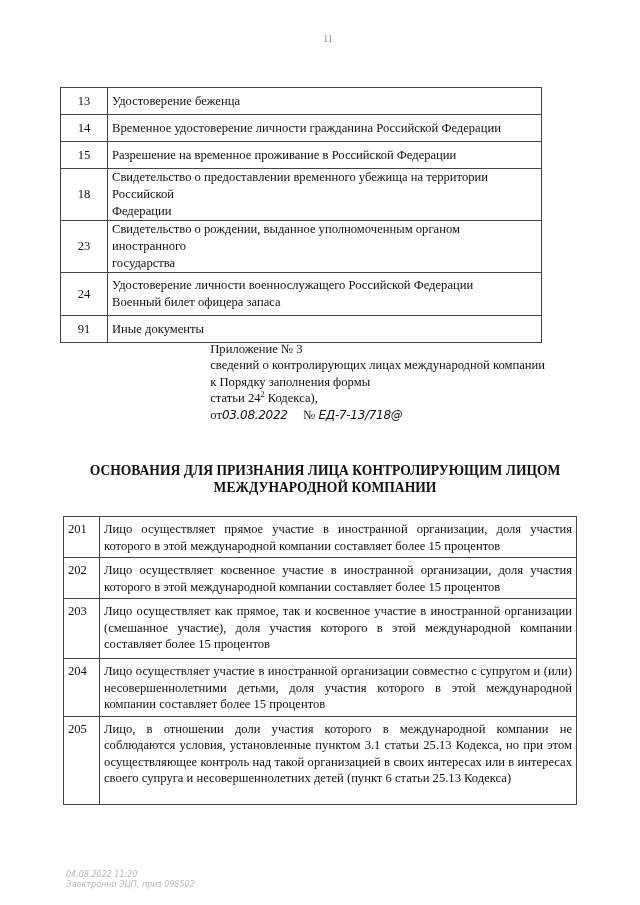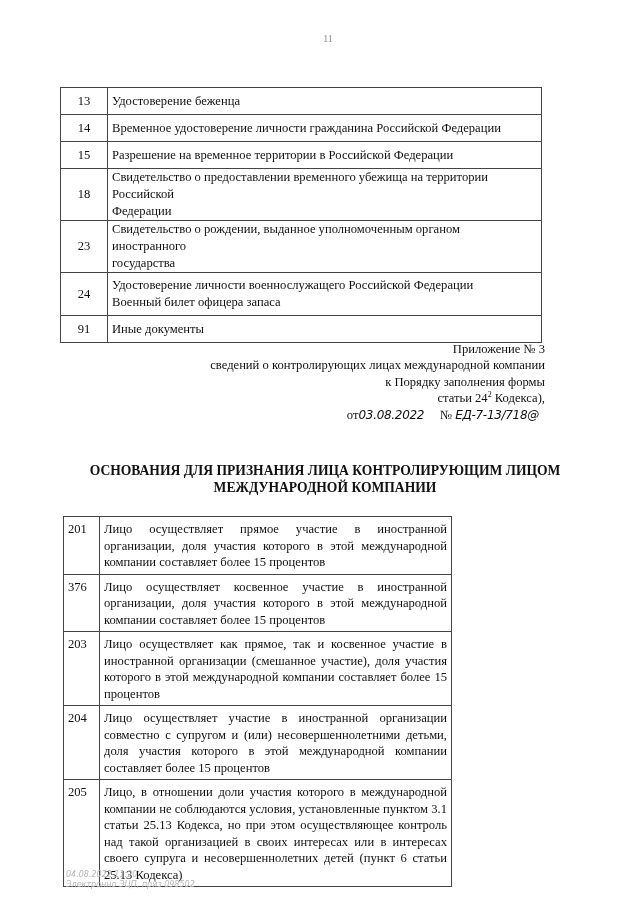--- a/index.html
+++ b/index.html
@@ -8,29 +8,29 @@
   .page-num { position: absolute; top: 33px; left: 8px; width: 640px; text-align: center;
               font-size: 10px; color: #8a8a8a; }
   table { border-collapse: collapse; position: absolute; }
   td { border: 1px solid #444; font-size: 12.6px; line-height: 17px; vertical-align: middle; padding: 0 4px; }
   #t1 { left: 60px; top: 87px; width: 482px; }
   #t1 td.code { width: 18px; text-align: center; padding: 0 14px; }
   #t1 tr.r1 td { height: 26px; }
   #t1 tr.r2 td { height: 39px; }
   #t1 tr.r2c td { height: 42px; }
   #t1 td.line2 div { line-height: 17px; }
-  #t2 { left: 63px; top: 516px; width: 389px; }
+  #t2 { left: 63px; top: 516px; width: 514px; }
   #t2 td { vertical-align: top; padding-top: 4px; padding-bottom: 3px; font-size: 12.6px; line-height: 16.5px; }
   #t2 td.code { width: 27px; padding-left: 4px; }
   #t2 td.desc { text-align: justify; padding-right: 4px; }
   #t2 tr.h2 td { height: 33px; }
   #t2 tr.h3 td { height: 52px; }
   #t2 tr.h3b td { height: 44px; }
   #t2 tr.h5 td { height: 80px; }
-  .appendix { position: absolute; right: 95px; top: 341px; text-align: right; font-size: 12.6px; line-height: 16.4px; }
+  .appendix { position: absolute; right: 95px; top: 341px; text-align: left; font-size: 12.6px; line-height: 16.4px; }
   .appendix .l { white-space: nowrap; }
   .appendix sup { font-size: 8px; vertical-align: 5px; line-height: 0; }
   .handw { font-family: "DejaVu Sans", sans-serif; font-style: italic; font-size: 12px; letter-spacing: -0.3px; }
   .heading { position: absolute; top: 462px; left: 0; width: 650px; text-align: center;
              font-weight: bold; font-size: 13.6px; line-height: 17px; }
   .footer { position: absolute; left: 66px; top: 870px; font-size: 8px; line-height: 10px;
             color: #b8b8b8; font-family: "DejaVu Sans", sans-serif; font-style: italic; }
 </style>
 </head>
 <body>
@@ -42,21 +42,21 @@
       <tr class="r1">
     <td class="code">13</td>
     <td>Удостоверение беженца</td>
   </tr>
   <tr class="r1">
     <td class="code">14</td>
     <td>Временное удостоверение личности гражданина Российской Федерации</td>
   </tr>
   <tr class="r1">
     <td class="code">15</td>
-    <td>Разрешение на временное территории в Российской Федерации</td>
+    <td>Разрешение на временное проживание в Российской Федерации</td>
   </tr>
   <tr class="r2">
     <td class="code">18</td>
     <td class="line2">
       <div>Свидетельство о предоставлении временного убежища на территории Российской</div>
       <div>Федерации</div>
     </td>
   </tr>
   <tr class="r2c">
     <td class="code">23</td>
@@ -95,21 +95,21 @@
   <div>МЕЖДУНАРОДНОЙ КОМПАНИИ</div>
 </div>
 
 <table id="t2">
   <tbody>
       <tr class="h2">
     <td class="code">201</td>
     <td class="desc">Лицо осуществляет прямое участие в иностранной организации, доля участия которого в этой международной компании составляет более 15 процентов</td>
   </tr>
   <tr class="h2">
-    <td class="code">376</td>
+    <td class="code">202</td>
     <td class="desc">Лицо осуществляет косвенное участие в иностранной организации, доля участия которого в этой международной компании составляет более 15 процентов</td>
   </tr>
   <tr class="h3">
     <td class="code">203</td>
     <td class="desc">Лицо осуществляет как прямое, так и косвенное участие в иностранной организации (смешанное участие), доля участия которого в этой международной компании составляет более 15 процентов</td>
   </tr>
   <tr class="h3b">
     <td class="code">204</td>
     <td class="desc">Лицо осуществляет участие в иностранной организации совместно с супругом и (или) несовершеннолетними детьми, доля участия которого в этой международной компании составляет более 15 процентов</td>
   </tr>

